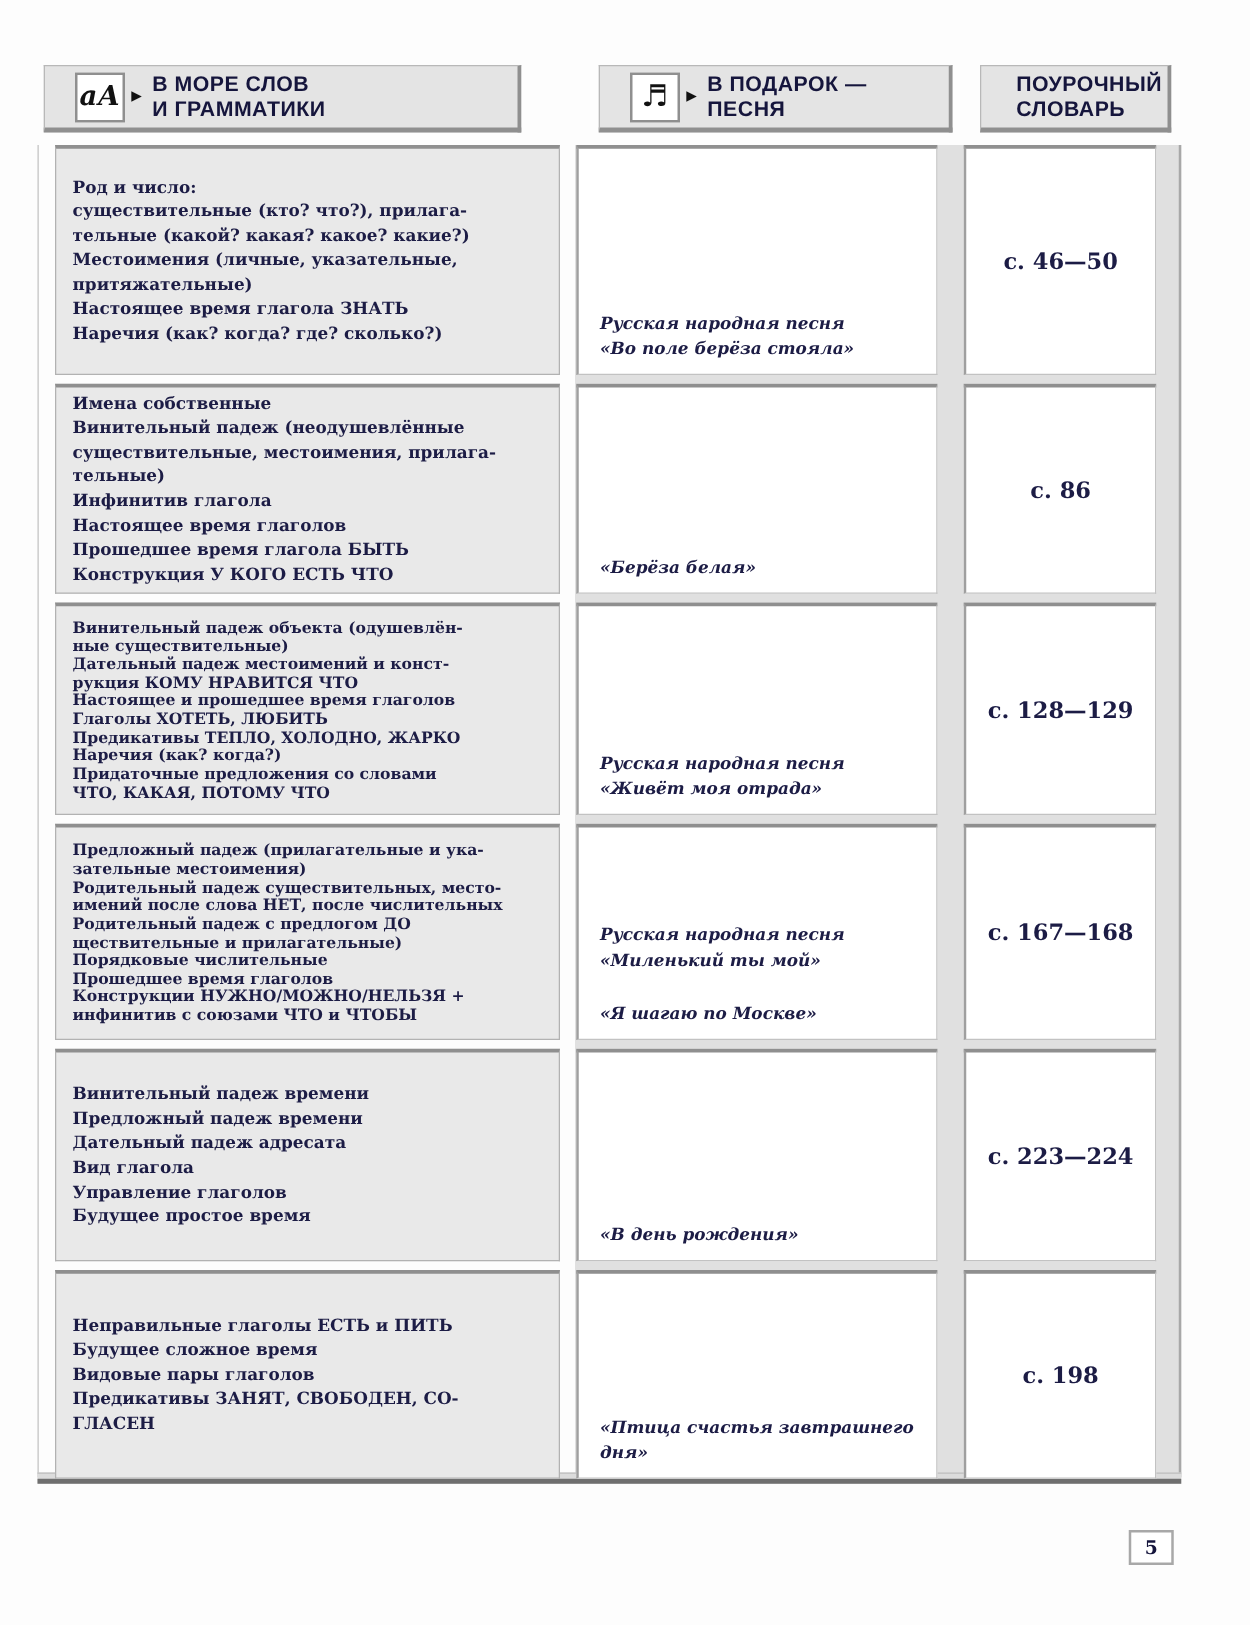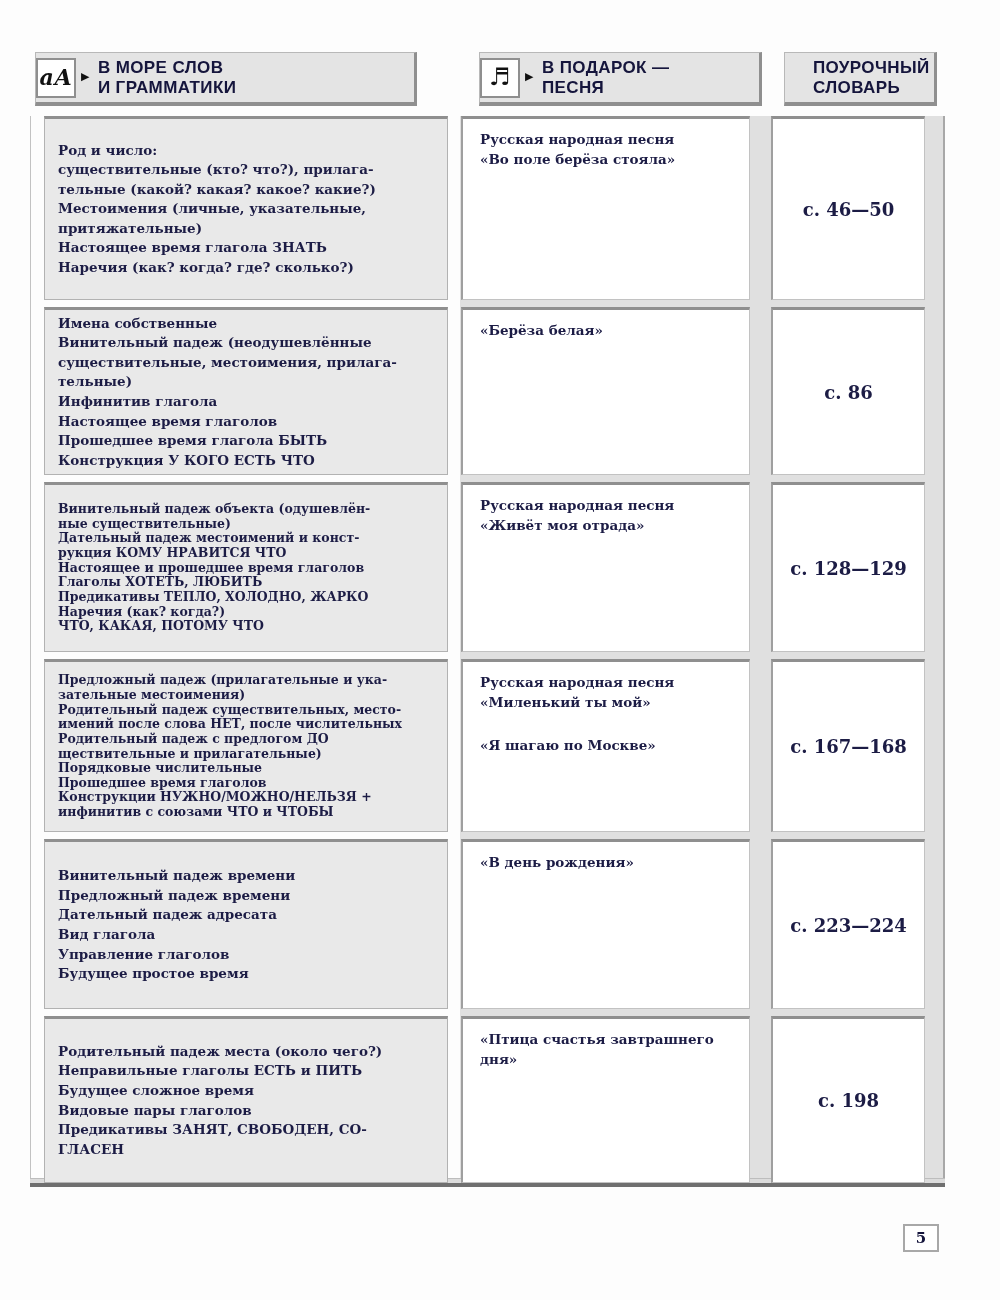--- a/index.html
+++ b/index.html
@@ -21,21 +21,21 @@
     border-bottom:4px solid #8f8f8f;
     display:flex; align-items:center;
     font-family:"Liberation Sans","DejaVu Sans",sans-serif;
     font-weight:bold; color:#15153c;
     font-size:17px; line-height:1.15; letter-spacing:.4px;
   }
   .hdr-bar.b1 { left:35px;  width:382px; }
   .hdr-bar.b2 { left:479px; width:283px; }
   .hdr-bar.b3 { left:784px; width:153px; padding-left:28px; }
   .icon-box {
-    width:40px; height:40px; margin-left:0;
+    width:40px; height:40px; margin-left:24px;
     background:#fff; border:2px solid #8f8f8f;
     display:flex; align-items:center; justify-content:center;
     font-weight:bold; color:#111;
     flex:0 0 auto;
   }
   .icon-aa { font-family:"DejaVu Serif",serif; font-size:22px; font-style:italic; }
   .icon-note { font-size:24px; font-family:"DejaVu Sans",sans-serif; }
   .hdr-arrow { font-size:11px; color:#111; margin:0 8px 0 5px; flex:0 0 auto;
                font-family:"DejaVu Sans",sans-serif; }
   
@@ -55,23 +55,23 @@
     border:1px solid #b2b2b2; border-top:3px solid #8f8f8f;
     display:flex; flex-direction:column; justify-content:center;
     padding:10px 8px 10px 13px;
     font-weight:bold; font-size:13.5px; line-height:1.45;
   }
   .cell-grammar.dense { font-size:12.5px; line-height:1.17; }
   .cell-song {
     width:289px; margin-left:13px;
     background:#fff;
     border:1px solid #c2c2c2; border-top:3px solid #8f8f8f; border-left:2px solid #9f9f9f;
-    display:flex; flex-direction:column; justify-content:flex-start;
+    display:flex; flex-direction:column; justify-content:flex-end;
     padding:10px 8px 10px 17px;
-    font-weight:bold; font-size:13.5px; line-height:1.5;
+    font-weight:bold; font-size:13.5px; line-height:1.5;font-style:italic;
   }
   .cell-pages {
     width:154px; margin-left:21px;
     background:#fff;
     border:1px solid #c2c2c2; border-top:3px solid #8f8f8f; border-left:2px solid #9f9f9f;
     display:flex; align-items:center; justify-content:center;
     font-weight:bold; font-size:18px;
   }
   .tline { white-space:nowrap; }
   .spacer { height:22px; }
@@ -172,20 +172,21 @@
   <div class="row">
     <div class="cell-grammar dense">
           <div class="tline">Винительный падеж объекта (одушевлён-</div>
           <div class="tline">ные существительные)</div>
           <div class="tline">Дательный падеж местоимений и конст-</div>
           <div class="tline">рукция КОМУ НРАВИТСЯ ЧТО</div>
           <div class="tline">Настоящее и прошедшее время глаголов</div>
           <div class="tline">Глаголы ХОТЕТЬ, ЛЮБИТЬ</div>
           <div class="tline">Предикативы  ТЕПЛО, ХОЛОДНО, ЖАРКО</div>
           <div class="tline">Наречия (как? когда?)</div>
+          <div class="tline">Придаточные предложения со словами</div>
           <div class="tline">ЧТО, КАКАЯ, ПОТОМУ ЧТО</div>
         </div>
     <div class="cell-song">
           <div class="tline">Русская народная песня</div>
           <div class="tline">«Живёт моя отрада»</div>
         </div>
     <div class="cell-pages">
           <div class="tline">с. 128—129</div>
         </div>
   </div>
@@ -226,21 +227,20 @@
     <div class="cell-song">
           <div class="tline">«В день рождения»</div>
         </div>
     <div class="cell-pages">
           <div class="tline">с. 223—224</div>
         </div>
   </div>
 
   <div class="row">
     <div class="cell-grammar">
-          <div class="tline">Родительный падеж места (около чего?)</div>
           <div class="tline">Неправильные глаголы ЕСТЬ и ПИТЬ</div>
           <div class="tline">Будущее сложное время</div>
           <div class="tline">Видовые пары глаголов</div>
           <div class="tline">Предикативы ЗАНЯТ, СВОБОДЕН, СО-</div>
           <div class="tline">ГЛАСЕН</div>
         </div>
     <div class="cell-song">
           <div class="tline">«Птица счастья завтрашнего</div>
           <div class="tline">дня»</div>
         </div>

